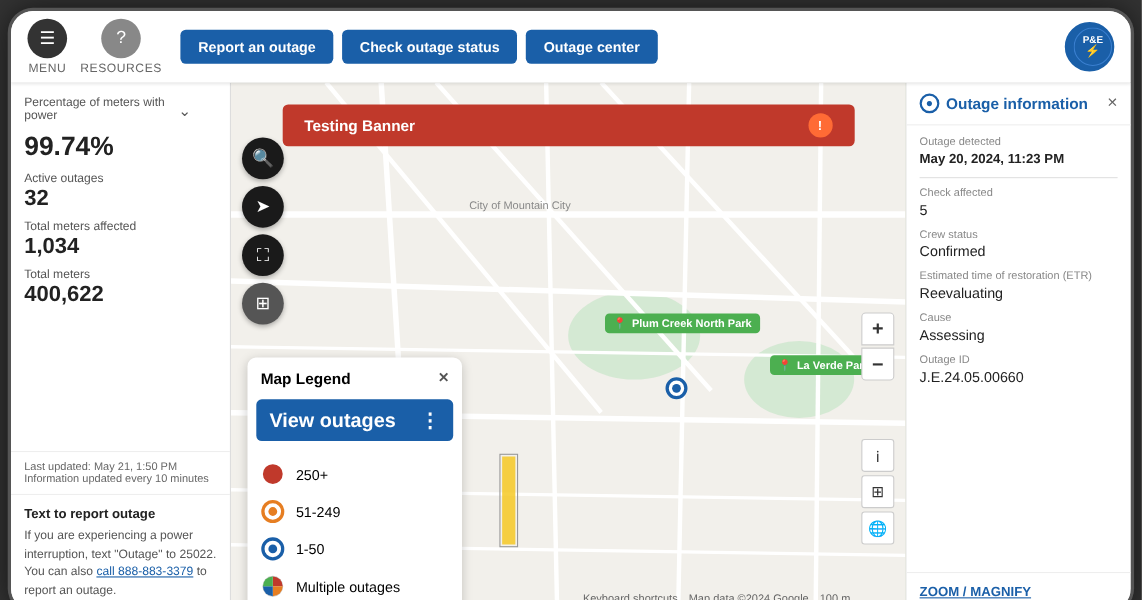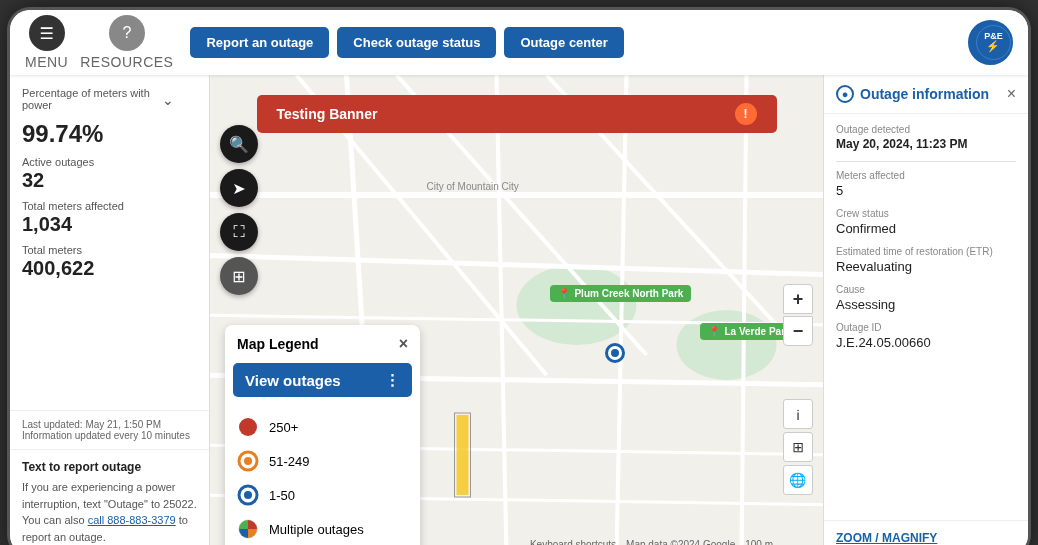--- a/index.html
+++ b/index.html
@@ -54,21 +54,21 @@
       height: 36px;
       border-radius: 50%;
       display: flex;
       align-items: center;
       justify-content: center;
       font-size: 16px;
     }
     .icon-circle.dark { background: #333; color: #fff; }
     .icon-circle.gray { background: #888; color: #fff; }
     .icon-label {
-      font-size: 14px;
+      font-size: 11px;
       color: #666;
       text-transform: uppercase;
       letter-spacing: 0.5px;
     }
     .header-nav-btns {
       display: flex;
       gap: 8px;
       margin-left: 5px;
     }
     .nav-btn {
@@ -195,21 +195,21 @@
       color: #555;
     }
     .legend-btn {
       margin: 0 8px 8px 8px;
       background: #1a5fa8;
       color: white;
       border: none;
       border-radius: 5px;
       padding: 8px 12px;
       cursor: pointer;
-      font-size: 15px;
+      font-size: 18px;
       font-weight: 600;
       width: calc(100% - 16px);
       display: flex;
       align-items: center;
       justify-content: space-between;
     }
     .legend-items {
       padding: 5px 0;
     }
     .legend-item {
@@ -680,21 +680,21 @@
           <div class="outage-info-title">
             <div class="info-icon">●</div>
             <span>Outage information</span>
           </div>
           <span class="right-panel-close">×</span>
         </div>
         <div class="outage-details">
           <div class="detail-label">Outage detected</div>
           <div class="detail-value large">May 20, 2024, 11:23 PM</div>
           <div class="detail-divider"></div>
-          <div class="detail-label">Meters affected</div>
+          <div class="detail-label">Check affected</div>
           <div class="detail-value">5</div>
           <div class="detail-label">Crew status</div>
           <div class="detail-value">Confirmed</div>
           <div class="detail-label">Estimated time of restoration (ETR)</div>
           <div class="detail-value">Reevaluating</div>
           <div class="detail-label">Cause</div>
           <div class="detail-value">Assessing</div>
           <div class="detail-label">Outage ID</div>
           <div class="detail-value">J.E.24.05.00660</div>
         </div>

